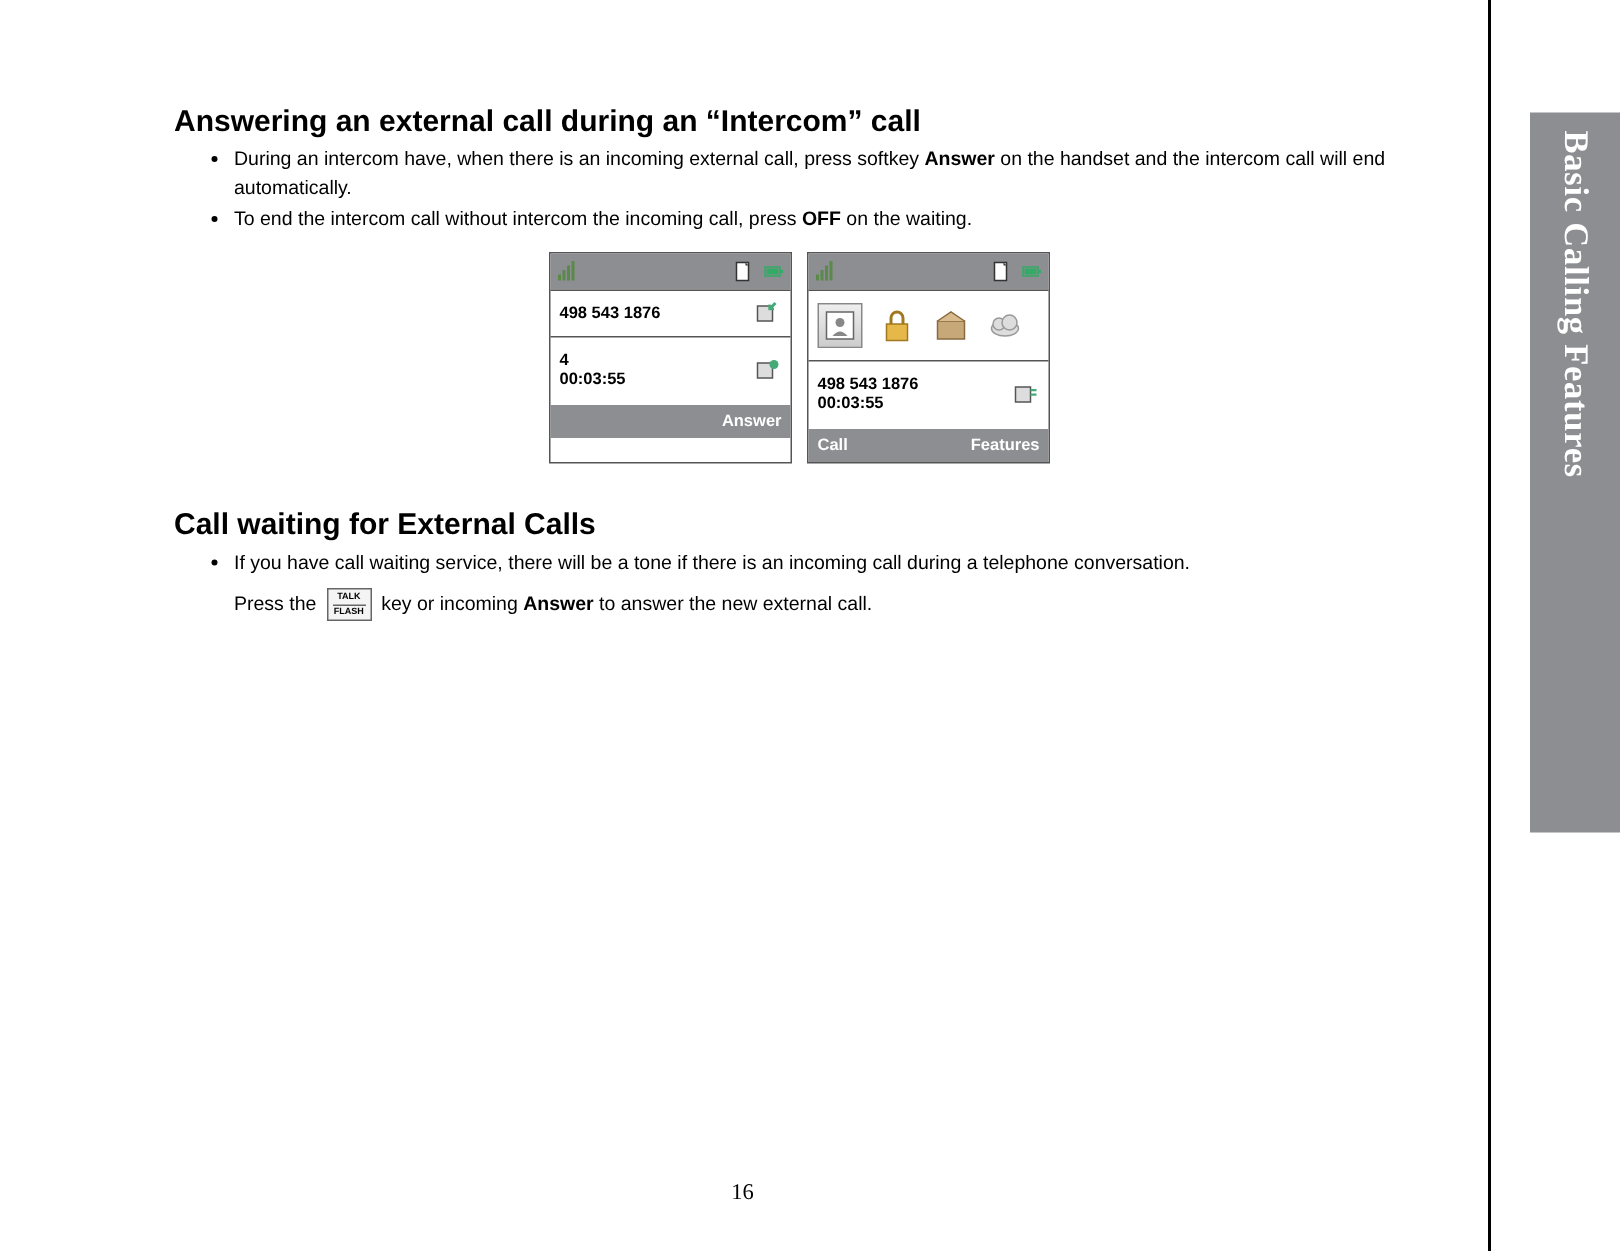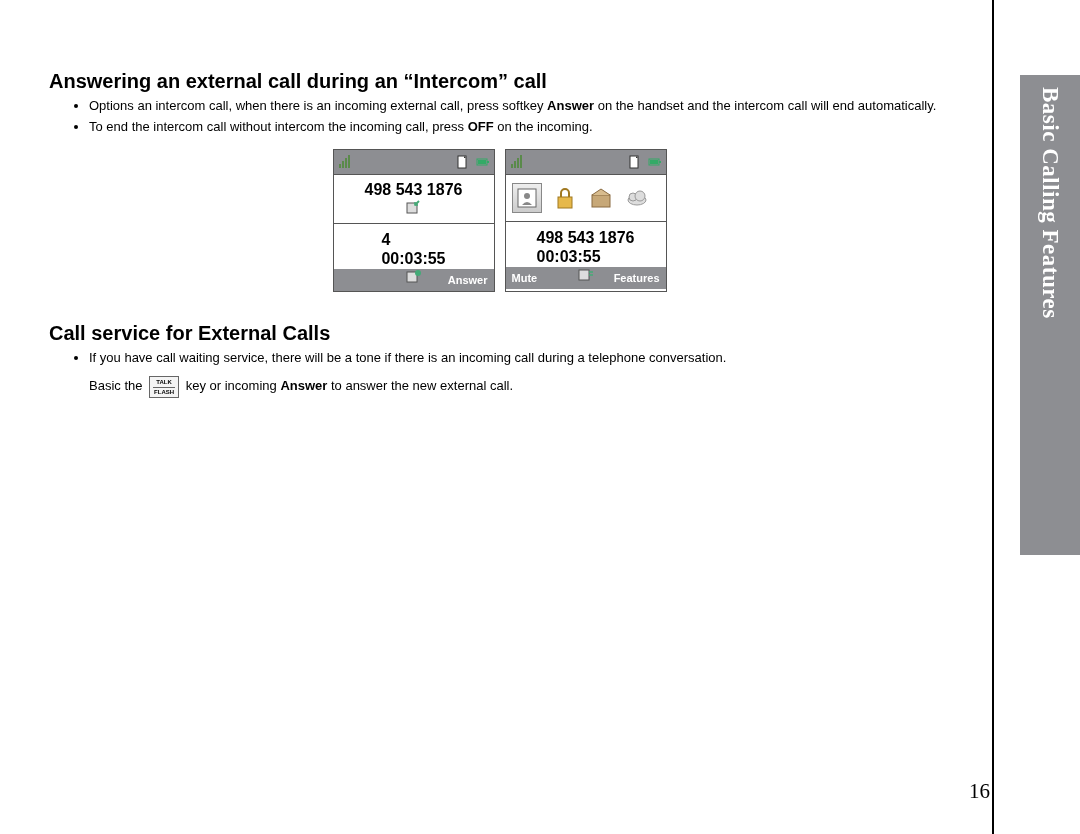--- a/index.html
+++ b/index.html
@@ -12,21 +12,21 @@
     color: #000;
     position: relative;
   }
   .page {
     position: absolute;
     left: 0;
     top: 0;
     width: 990px;
     height: 732px;
     box-sizing: border-box;
-    padding: 70px 40px 0 49px;
+    padding: 70px 40px 0 116px;
   }
   .side-border {
     position: absolute;
     right: 0;
     top: 0;
     bottom: 0;
     width: 86px;
     border-left: 2px solid #000;
   }
   .side-tab {
@@ -96,22 +96,21 @@
   }
   .row {
     border-top: 1px solid #555;
     padding: 6px 6px;
     min-height: 28px;
     box-sizing: border-box;
     display: flex;
     align-items: center;
     justify-content: space-between;
     font-weight: bold;
-    font-size: 16px;
-    flex-direction: column;
+    font-size: 11px;
   }
   .row .left-stack {
     display: flex;
     flex-direction: column;
     line-height: 1.2;
   }
   .icon-row {
     display: flex;
     gap: 10px;
     padding: 8px 6px;
@@ -131,23 +130,23 @@
     align-items: center;
     padding: 0 6px;
     justify-content: space-between;
   }
   .softkeys .right { text-align: right; }
   .page-num {
     position: absolute;
     bottom: 30px;
     left: 0;
     width: 990px;
-    text-align: right;
+    text-align: center;
     font-family: 'Times New Roman', serif;
-    font-size: 21px;
+    font-size: 15px;
   }
   .talk-key {
     display: inline-block;
     vertical-align: middle;
     width: 30px;
     height: 22px;
     border: 1px solid #666;
     text-align: center;
     font-size: 6px;
     line-height: 1;
@@ -166,24 +165,24 @@
 <body>
 
 <div class="side-border"></div>
 <div class="side-tab">Basic Calling Features</div>
 
 <div class="page">
 
   <h2 class="section">Answering an external call during an “Intercom” call</h2>
   <ul class="bullets">
     <li>
-      <span>Options an intercom call, when there is an incoming external call, press softkey </span><span class="bold">Answer</span><span> on the handset and the intercom call will end automatically.</span>
+      <span>During an intercom have, when there is an incoming external call, press softkey </span><span class="bold">Answer</span><span> on the handset and the intercom call will end automatically.</span>
     </li>
     <li>
-      <span>To end the intercom call without intercom the incoming call, press </span><span class="bold">OFF</span><span> on the incoming.</span>
+      <span>To end the intercom call without intercom the incoming call, press </span><span class="bold">OFF</span><span> on the waiting.</span>
     </li>
   </ul>
 
   <div class="screens">
 
     <div class="screen">
       <div class="status-bar">
         <div class="status-left">
           <span class="ico">
             <svg viewBox="0 0 14 14">
@@ -300,33 +299,33 @@
           <span>00:03:55</span>
         </div>
         <span class="ico" style="width:18px;height:18px;">
           <svg viewBox="0 0 18 18">
               <rect x="2" y="4" width="10" height="10" fill="#ddd" stroke="#555"></rect>
               <path d="M12 6 L16 6 M12 9 L16 9" stroke="#4a7" stroke-width="1.5"></path>
             </svg>
         </span>
       </div>
       <div class="softkeys">
-        <span>Mute</span>
+        <span>Call</span>
         <span class="right">Features</span>
       </div>
     </div>
 
   </div>
 
-  <h2 class="section">Call service for External Calls</h2>
+  <h2 class="section">Call waiting for External Calls</h2>
   <ul class="bullets">
     <li>
       <span>If you have call waiting service, there will be a tone if there is an incoming call during a telephone conversation.</span>
       <div style="height:8px;"></div>
-      <span>Basic the </span>
+      <span>Press the </span>
       <span class="talk-key">
         <span>TALK</span>
         <div class="line"></div>
         <span>FLASH</span>
       </span>
       <span> key or incoming </span><span class="bold">Answer</span><span> to answer the new external call.</span>
     </li>
   </ul>
 
 </div>

